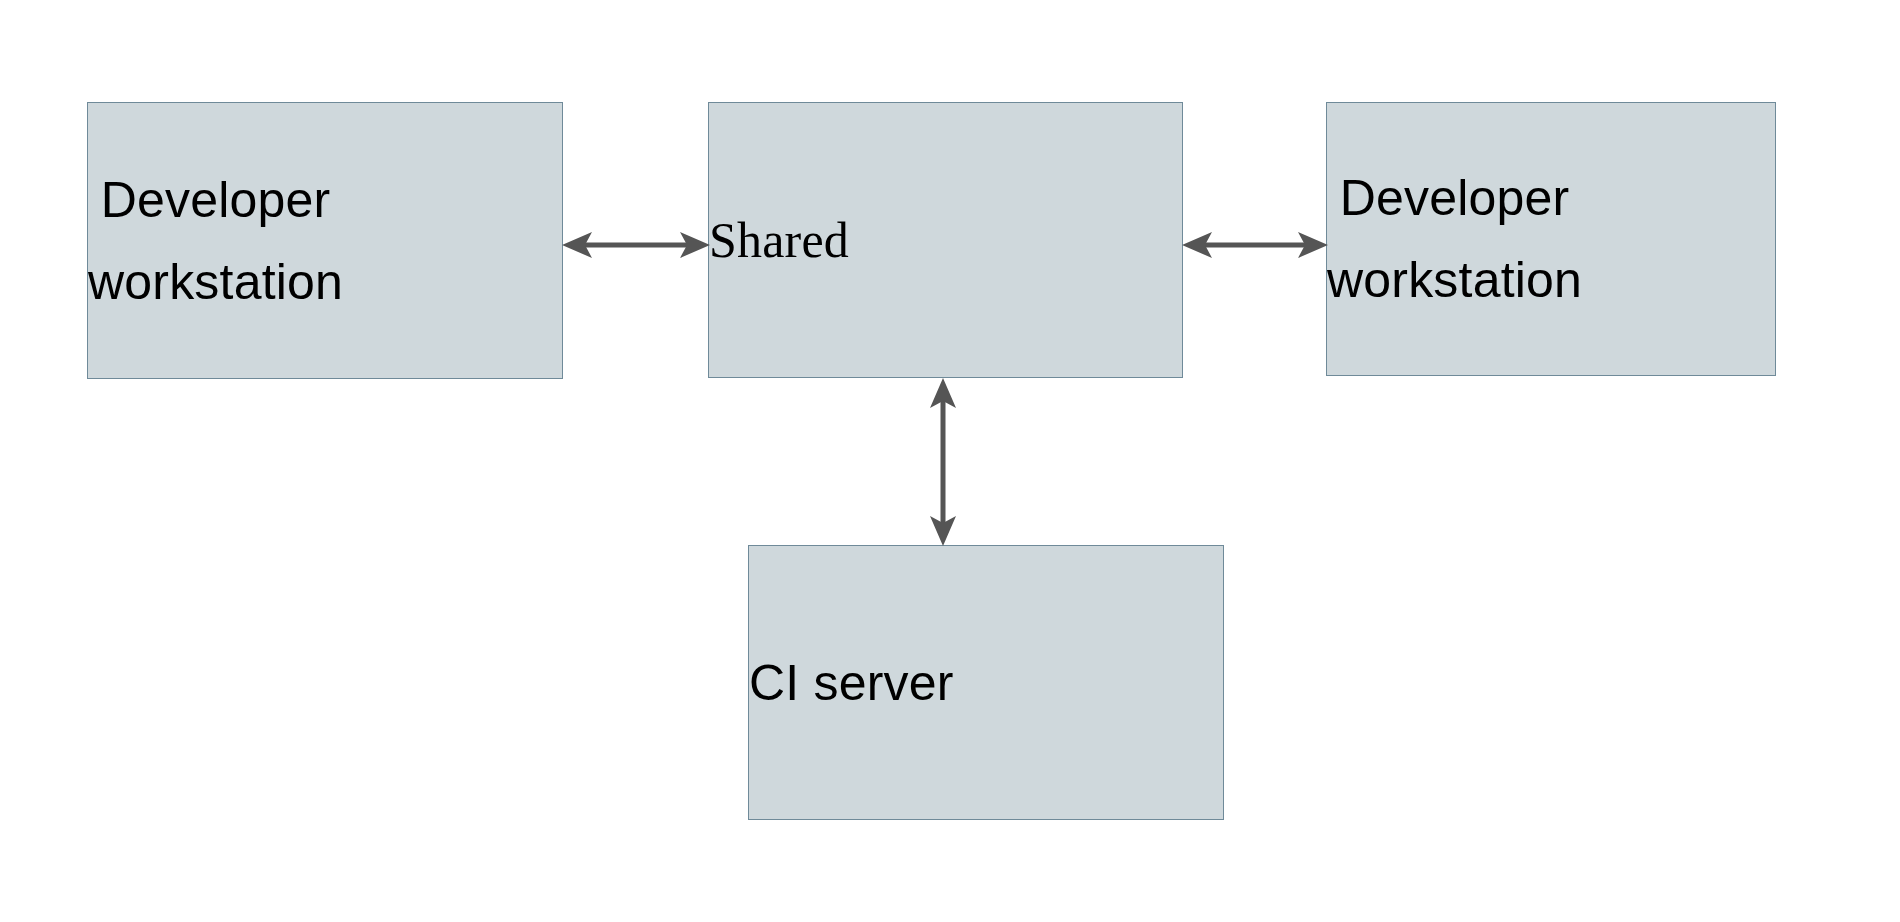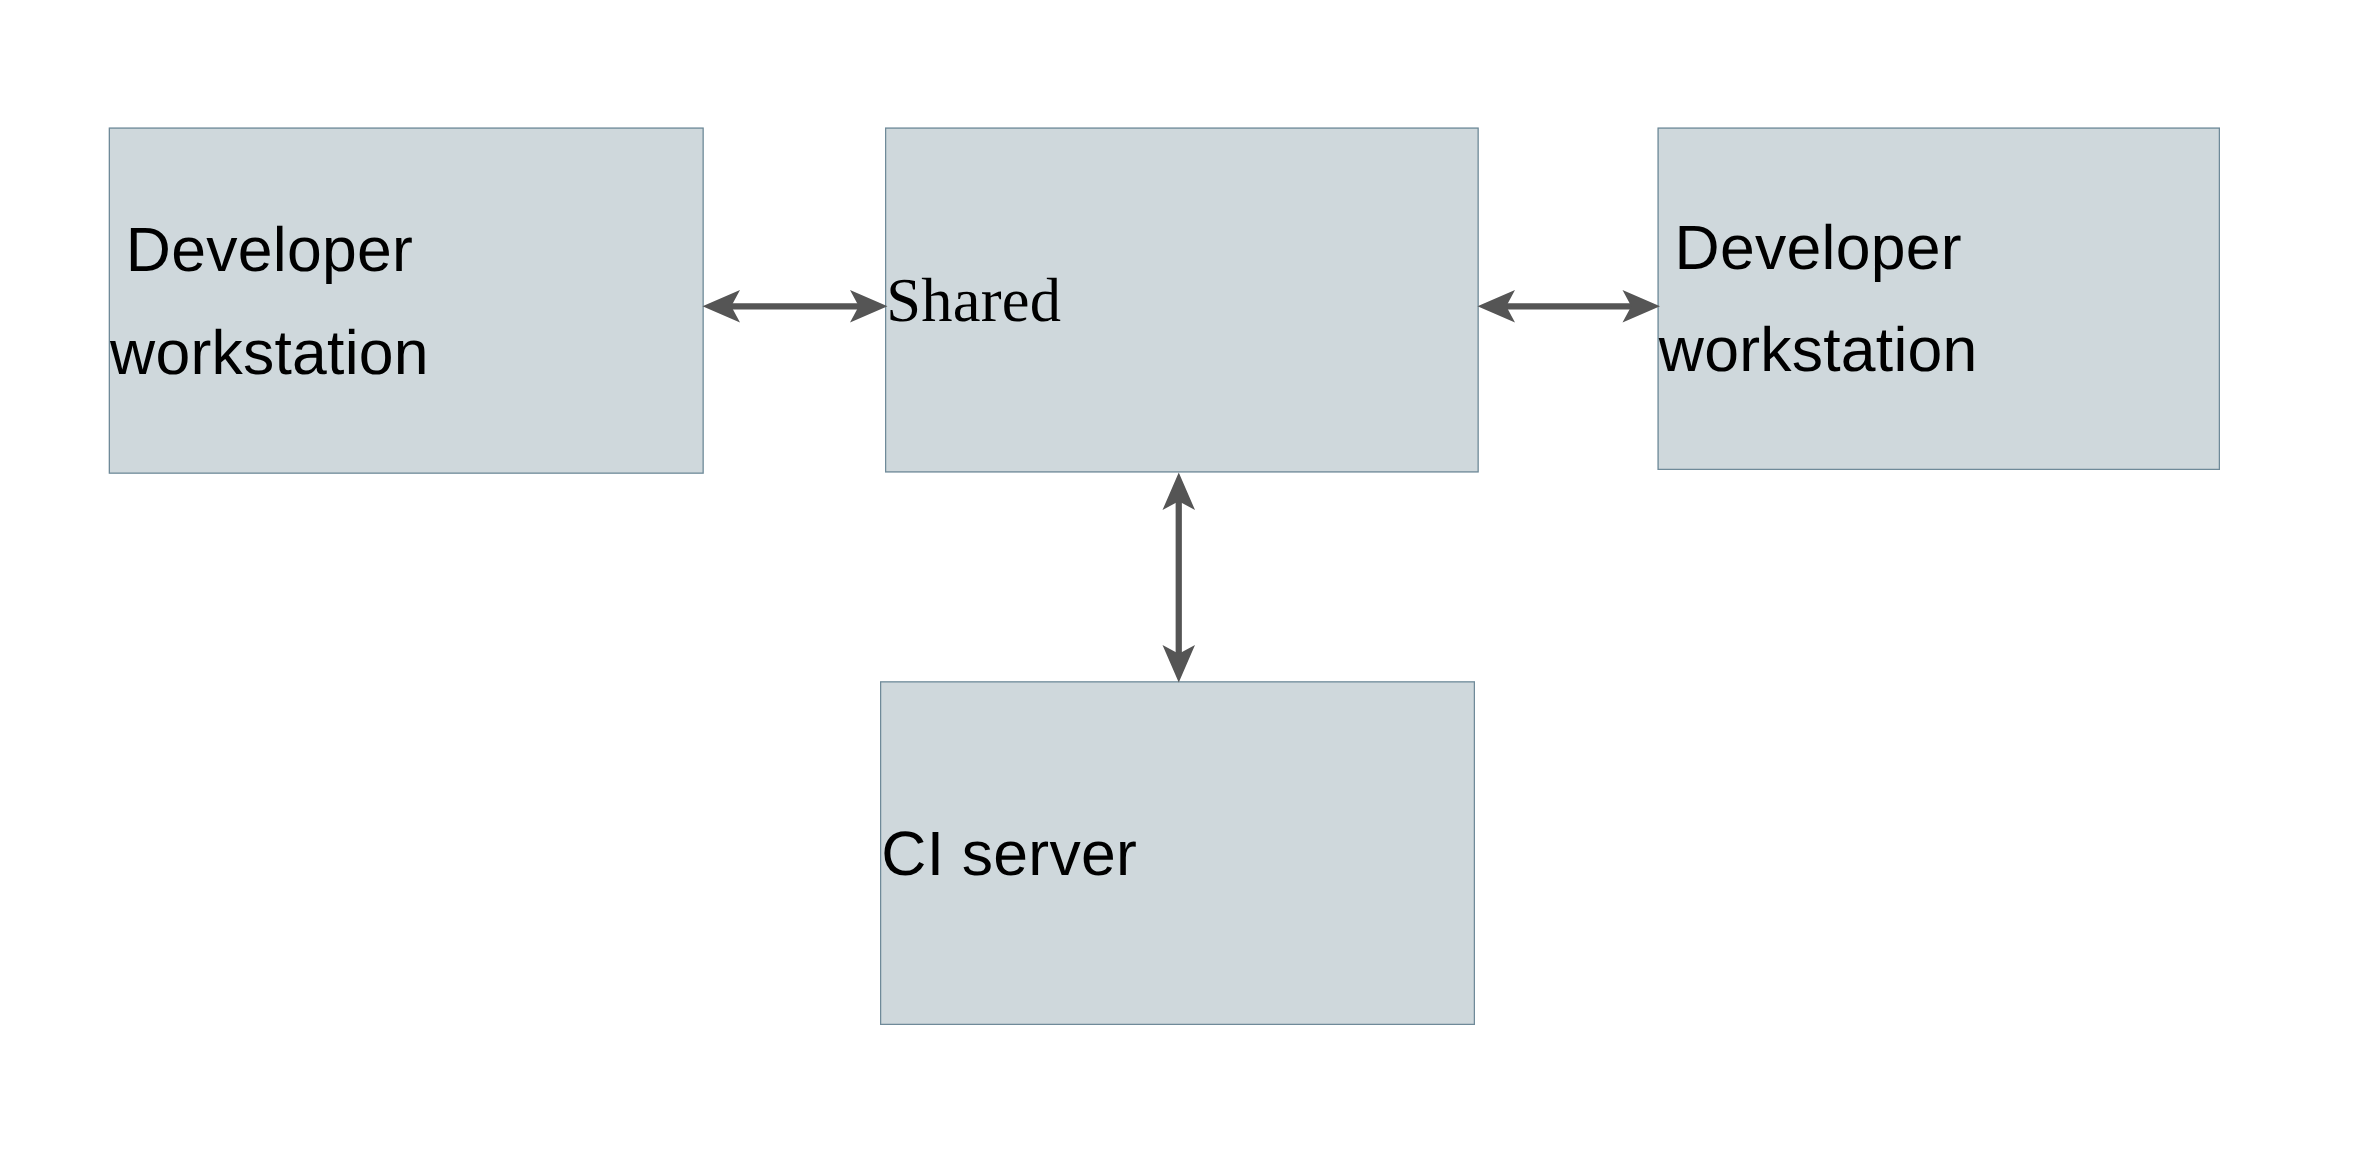--- a/index.html
+++ b/index.html
@@ -38,21 +38,21 @@
     white-space: nowrap;
     font-weight: 400;
   }
   .node-label .lbl-line {
     display: block;
   }
   
   #node-dev-left   { left: 87px;   top: 102px; width: 476px; height: 277px; }
   #node-shared     { left: 708px;  top: 102px; width: 475px; height: 276px; font-family: Liberation Serif, serif; }
   #node-dev-right  { left: 1326px; top: 102px; width: 450px; height: 274px; }
-  #node-ci         { left: 704px;  top: 545px; width: 476px; height: 275px; }
+  #node-ci         { left: 748px;  top: 545px; width: 476px; height: 275px; }
 
   
   #node-dev-left .node-label,
   #node-dev-right .node-label,
   #node-shared .node-label,
   #node-ci .node-label {
     overflow: visible;
   }
 
   .connector {

